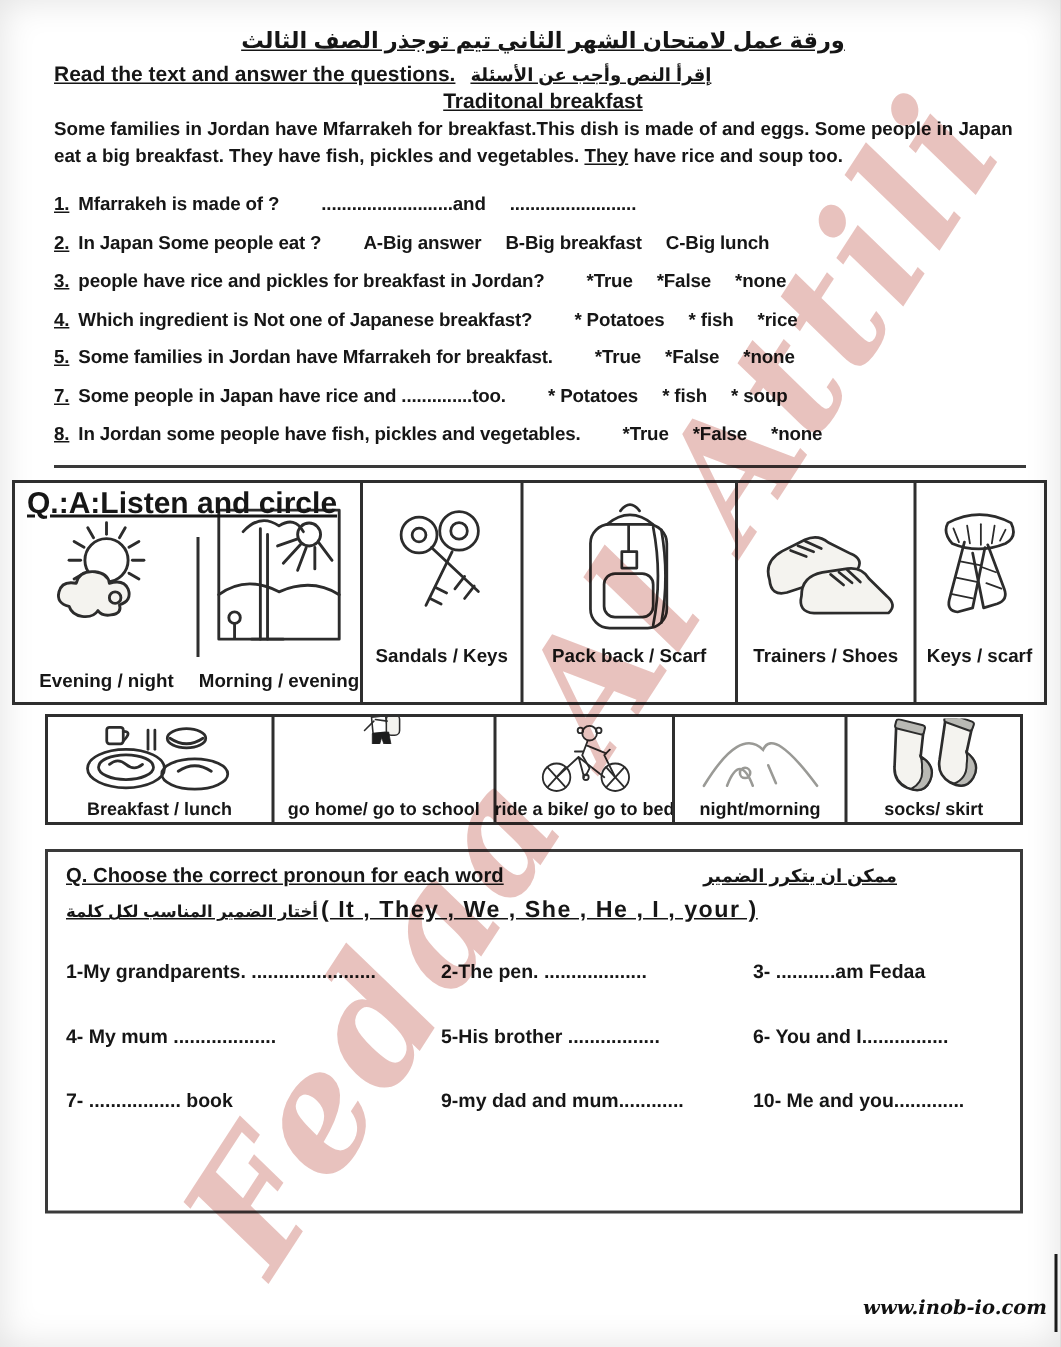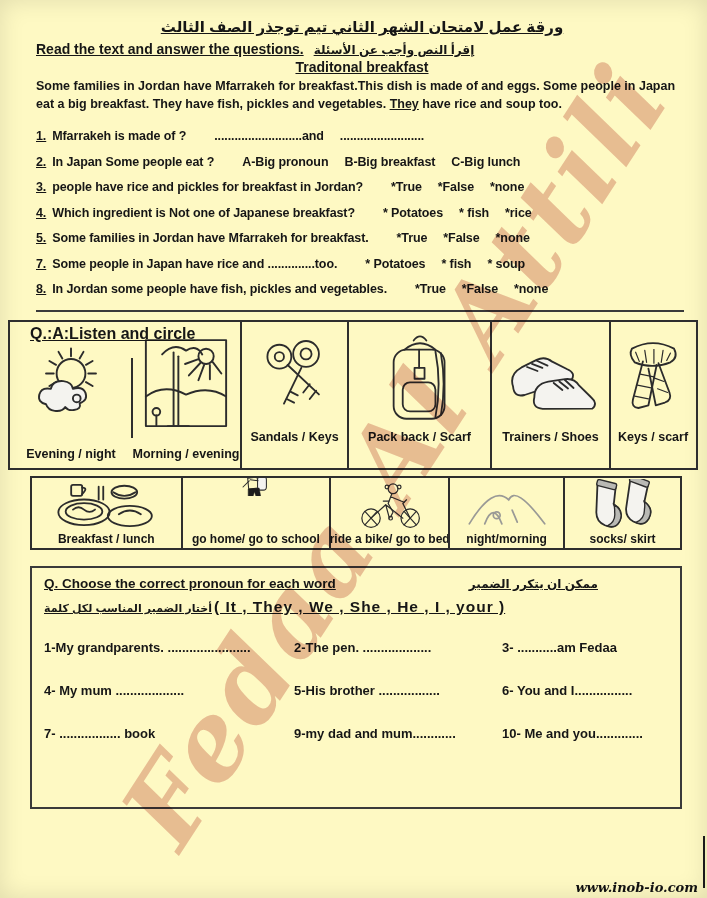--- a/index.html
+++ b/index.html
@@ -1,16 +1,16 @@
 <!DOCTYPE html>
 <html><head>
 <meta charset="utf-8">
 <style>
   html,body{margin:0;padding:0;background:#d8d7d4;}
-  .page{position:relative;width:707px;height:898px;background:#fef9c3;overflow:hidden;
+  .page{position:relative;width:707px;height:898px;background:#ffffff;overflow:hidden;
         font-family:"Liberation Sans","DejaVu Sans",sans-serif;font-weight:700;color:#161616;
         box-shadow:inset 0 0 24px rgba(0,0,0,.12);}
   .inner{position:relative;z-index:1;padding:18px 13px 0 30px;}
   .u{text-decoration:underline;}
   .wm{position:absolute;left:-180px;top:392px;width:1150px;z-index:2;pointer-events:none;
       text-align:center;transform:rotate(-57deg);font-family:"DejaVu Serif",serif;
       font-style:italic;font-weight:700;font-size:106px;letter-spacing:4px;white-space:nowrap;
       color:rgba(201,109,99,.42);mix-blend-mode:multiply;}
   .t-ar{text-align:center;font-size:15px;direction:rtl;}
   .read-row{display:flex;align-items:baseline;gap:10px;margin:5px 0 1px 6px;}
@@ -19,42 +19,42 @@
   .p-title{text-align:center;font-size:14px;margin:2px 0 3px 0;}
   .passage{font-size:12.5px;line-height:1.42;margin:0 2px 4px 6px;}
   .q{margin-left:6px;padding-top:11.5px;font-size:12.5px;white-space:nowrap;letter-spacing:-.1px;}
   .qnum{text-decoration:underline;margin-right:6px;}
   .opts{margin-left:12px;}
   .opt{margin-left:16px;}
   .rule{border:0;border-top:2px solid #3a3a3a;margin:14px 0 0 6px;width:648px;}
   
   .lt{position:relative;display:flex;box-sizing:border-box;border:2px solid #2e2e2e;height:150px;
       width:690px;margin:8px 0 6px -22px;}
-  .lt-h{position:absolute;top:3px;left:20px;font-size:16px;z-index:3;}
+  .lt-h{position:absolute;top:3px;left:8px;font-size:20px;z-index:3;}
   .lt-c{position:relative;display:flex;flex-direction:column;align-items:center;box-sizing:border-box;}
   .lt-c .img{flex:1;display:flex;align-items:center;justify-content:center;width:100%;}
   .lt-c .lbl{font-size:12.5px;white-space:nowrap;}
   .bl{border-left:2px solid #2e2e2e;}
   .part-div{position:absolute;left:-1px;top:36px;bottom:30px;width:2px;background:#2e2e2e;}
   .mb-lg{margin-bottom:24px;} .mb-sm{margin-bottom:7px;}
   
   .mt{display:flex;box-sizing:border-box;border:2px solid #2e2e2e;height:74px;width:652px;margin-top:2px;}
   .mt-c{display:flex;flex-direction:column;align-items:center;justify-content:flex-end;box-sizing:border-box;}
   .mt-c .img{flex:1;display:flex;align-items:center;justify-content:center;overflow:hidden;}
   .mt-c .lbl{font-size:12px;white-space:nowrap;margin-bottom:2px;}
   
   .pb{box-sizing:border-box;border:2px solid #3a3a3a;width:652px;height:243px;margin-top:16px;padding:8px 12px;}
   .pb-r1{display:flex;align-items:baseline;}
   .pb-t-en{font-size:13.5px;}
   .pb-t-ar{font-size:12px;direction:rtl;margin-left:auto;margin-right:70px;}
   .pb-r2{display:flex;align-items:baseline;margin-top:7px;}
   .pb-s-ar{font-size:11px;direction:rtl;}
   .pb-opts{font-size:15.5px;letter-spacing:1px;margin-left:2px;}
   .pb-grid{display:grid;grid-template-columns:250px 208px 180px;row-gap:28px;margin-top:24px;font-size:13px;}
-  .footer{position:absolute;right:9px;bottom:3px;z-index:3;font-family:"DejaVu Serif",serif;
+  .footer{position:absolute;right:9px;bottom:18px;z-index:3;font-family:"DejaVu Serif",serif;
           font-style:italic;font-weight:700;font-size:13px;color:#111;}
   .edge-artifact{position:absolute;right:2px;bottom:10px;width:2px;height:52px;background:#1a1a1a;z-index:3;}
   svg{display:block;}
   .sk{stroke:#2c2c2c;stroke-width:2;fill:none;stroke-linecap:round;stroke-linejoin:round;}
   .skw{stroke:#2c2c2c;stroke-width:2;fill:#f4f3ef;stroke-linejoin:round;}
   .skg{stroke:#9a9a96;stroke-width:2;fill:none;stroke-linecap:round;}
   .fillg{fill:#b9b9b4;stroke:#2c2c2c;stroke-width:1.5;}
 </style>
 </head>
 <body>
@@ -71,21 +71,21 @@
 
     <div class="p-title"><span class="u">Traditonal breakfast</span></div>
 
     <div class="passage"><span>Some families in Jordan have Mfarrakeh for breakfast.This dish is made of and eggs. Some people in Japan eat a big breakfast. They have fish, pickles and vegetables. </span><span class="u">They</span><span> have rice and soup too.</span></div>
 
     <div class="q">
       <span class="qnum">1.</span><span>Mfarrakeh is made of ?</span><span class="opts"><span class="opt">..........................and</span><span class="opt">.........................</span></span>
     </div>
 
     <div class="q">
-      <span class="qnum">2.</span><span>In Japan Some people eat ?</span><span class="opts"><span class="opt">A-Big pronoun</span><span class="opt">B-Big breakfast</span><span class="opt">C-Big lunch</span></span>
+      <span class="qnum">2.</span><span>In Japan Some people eat ?</span><span class="opts"><span class="opt">A-Big answer</span><span class="opt">B-Big breakfast</span><span class="opt">C-Big lunch</span></span>
     </div>
 
     <div class="q">
       <span class="qnum">3.</span><span>people have rice and pickles for breakfast in Jordan?</span><span class="opts"><span class="opt">*True</span><span class="opt">*False</span><span class="opt">*none</span></span>
     </div>
 
     <div class="q">
       <span class="qnum">4.</span><span>Which ingredient is Not one of Japanese breakfast?</span><span class="opts"><span class="opt">* Potatoes</span><span class="opt">* fish</span><span class="opt">*rice</span></span>
     </div>
 

